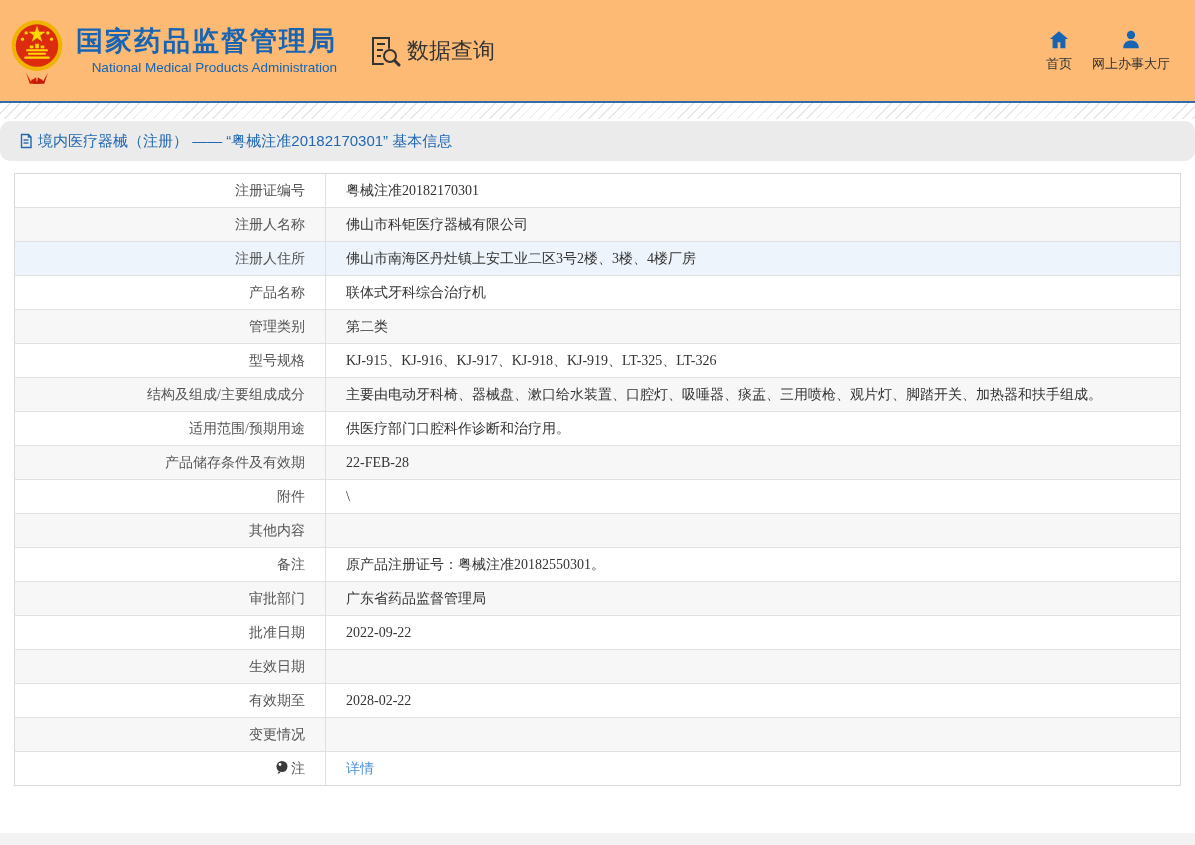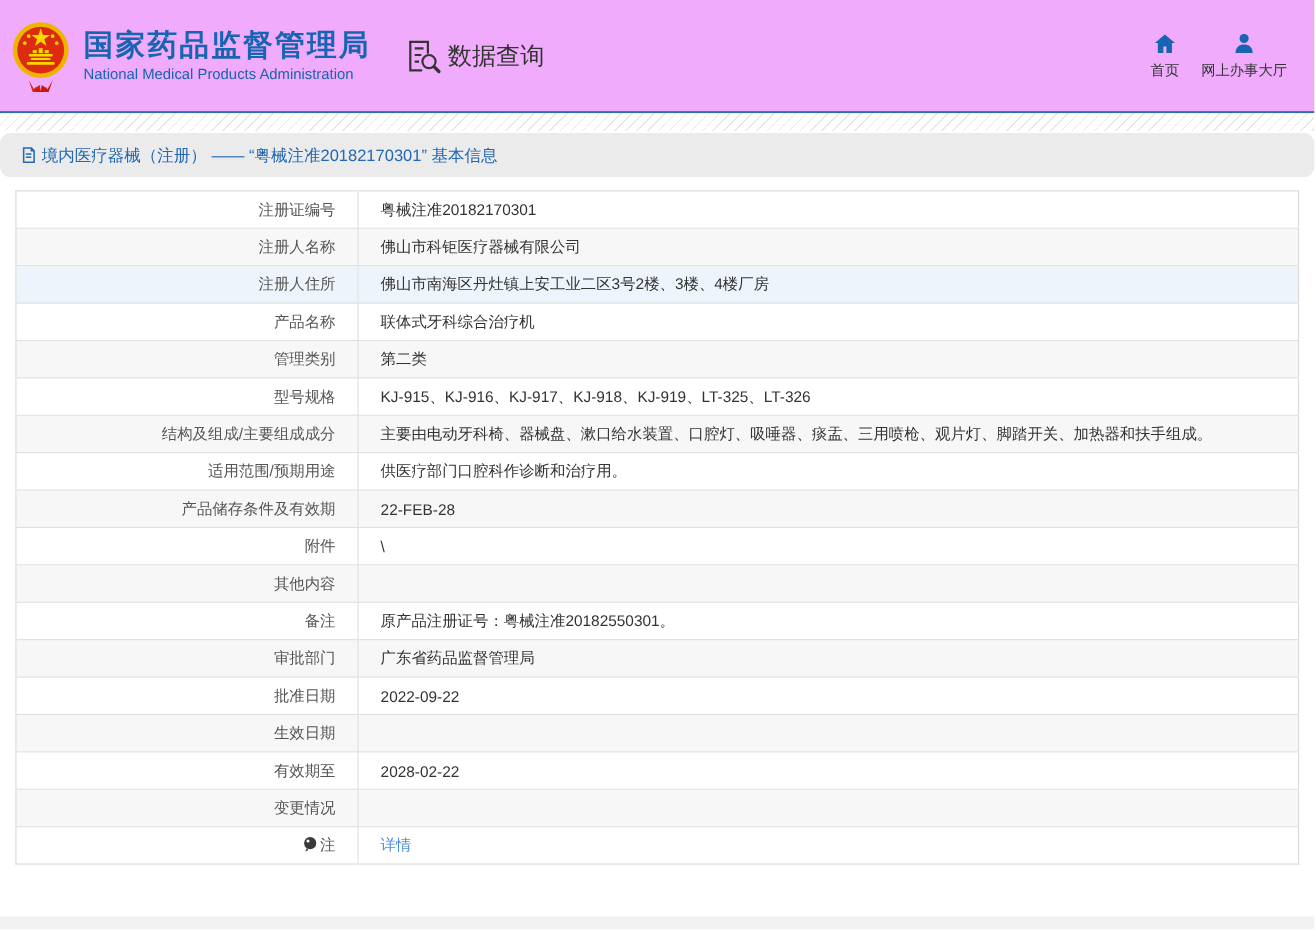--- a/index.html
+++ b/index.html
@@ -21,21 +21,22 @@
     width:1195px;height:845px;
     position:relative;
     overflow:hidden;
   }
   
   .site-header{
     height:101px;
     display:flex;
     align-items:center;
     padding:0 0 0 8px;
-    background:#f0abfc;
+    background:#fdba74;
+    text-align:right;
   }
   .logo{display:flex;align-items:center;gap:10px;cursor:pointer;text-decoration:none;}
   .emblem{width:58px;height:66px;flex:0 0 auto;}
   .logo-text{display:flex;flex-direction:column;justify-content:center;}
   .logo-title{
     color:var(--brand-blue);
     font-size:27px;
     font-weight:bold;
     letter-spacing:2px;
     line-height:1.15;
@@ -93,20 +94,21 @@
   table.reg-table{
     width:100%;
     border-collapse:collapse;
     border:1px solid #d9d9d9;
     font-size:14px;
   }
   table.reg-table td{
     height:34px;
     border-bottom:1px solid var(--border);
     vertical-align:middle;
+    font-family:Liberation Serif, serif;
   }
   table.reg-table tr:last-child td{border-bottom:none;}
   td.label-cell{
     width:311px;
     text-align:right;
     padding-right:20px;
     color:var(--label-gray);
     border-right:1px solid var(--border);
     white-space:nowrap;
   }

